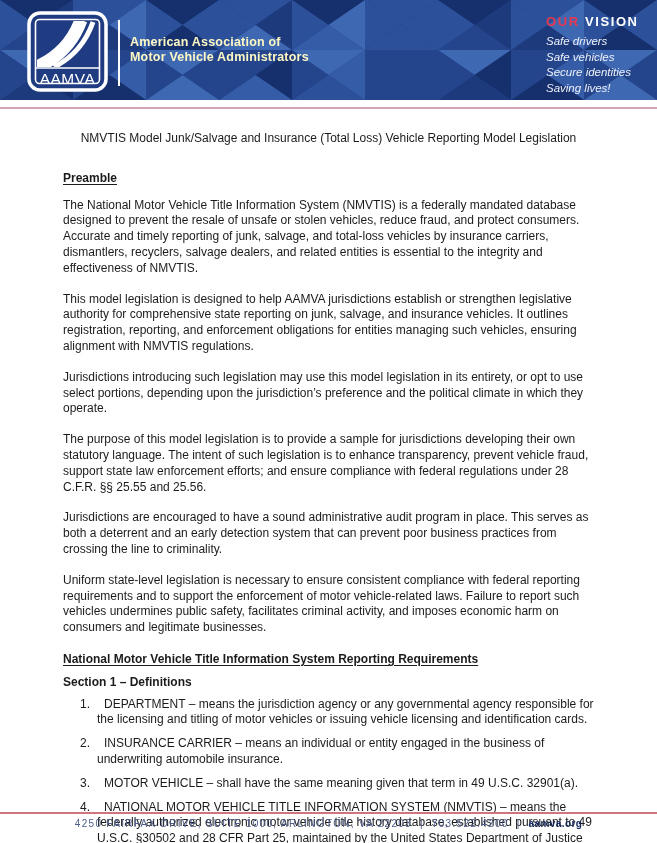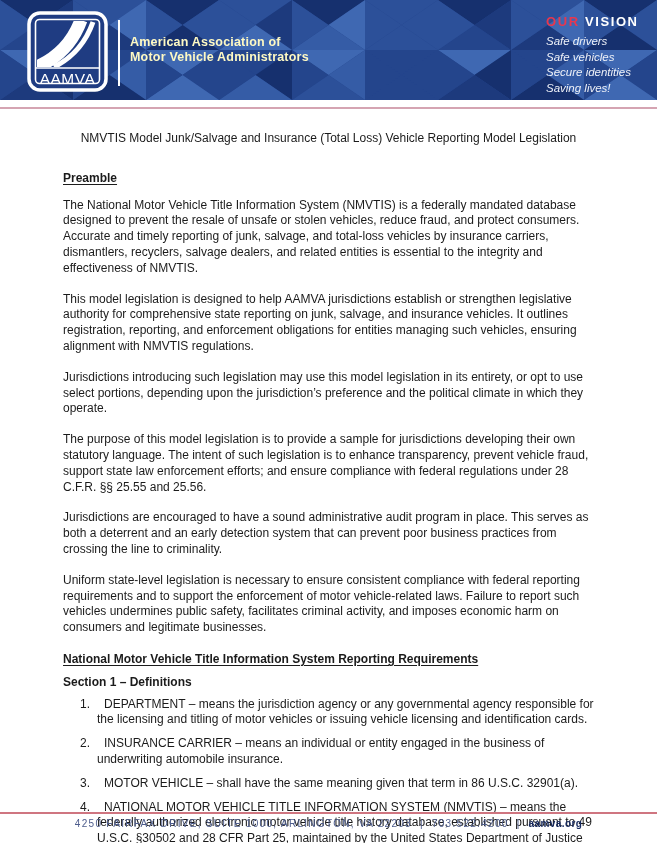--- a/index.html
+++ b/index.html
@@ -192,21 +192,21 @@
 
     <ol class="defs">
 
     <li>
         <span class="num">1.</span><span class="term">DEPARTMENT</span> <span> – means the jurisdiction agency or any governmental agency responsible for the licensing and titling of motor vehicles or issuing vehicle licensing and identification cards.</span>
       </li>
         <li>
         <span class="num">2.</span><span class="term">INSURANCE CARRIER</span> <span> – means an individual or entity engaged in the business of underwriting automobile insurance.</span>
       </li>
         <li>
-        <span class="num">3.</span><span class="term">MOTOR VEHICLE</span> <span> – shall have the same meaning given that term in 86 U.S.C. 32901(a).</span>
+        <span class="num">3.</span><span class="term">MOTOR VEHICLE</span> <span> – shall have the same meaning given that term in 49 U.S.C. 32901(a).</span>
       </li>
         <li>
         <span class="num">4.</span><span class="term">NATIONAL MOTOR VEHICLE TITLE INFORMATION SYSTEM (NMVTIS)</span> <span> – means the federally authorized electronic motor vehicle title history database, established pursuant to 49 U.S.C. §30502 and 28 CFR Part 25, maintained by the United States Department of Justice to link the states’ motor vehicle title records, including the department’s title records, and records of junk, salvage, and insurance vehicles reported by salvage entities.</span>
       </li>
       </ol>
   </div>
 
   <div class="footer">
     <div class="rule-bottom" style="background: rgb(207, 117, 128);"></div>
     <div class="footer-line" style="color: rgb(77, 92, 140);">

